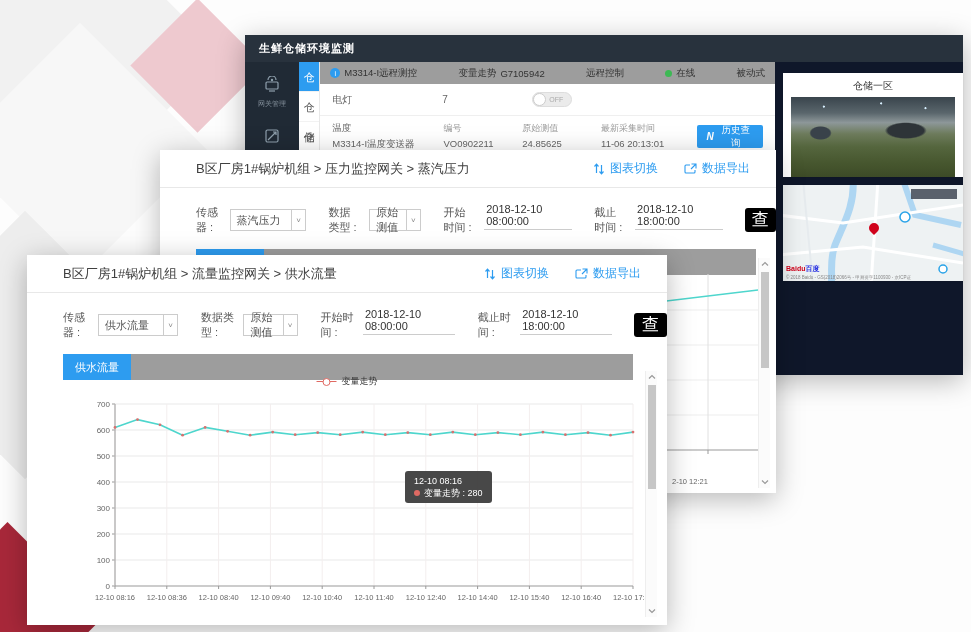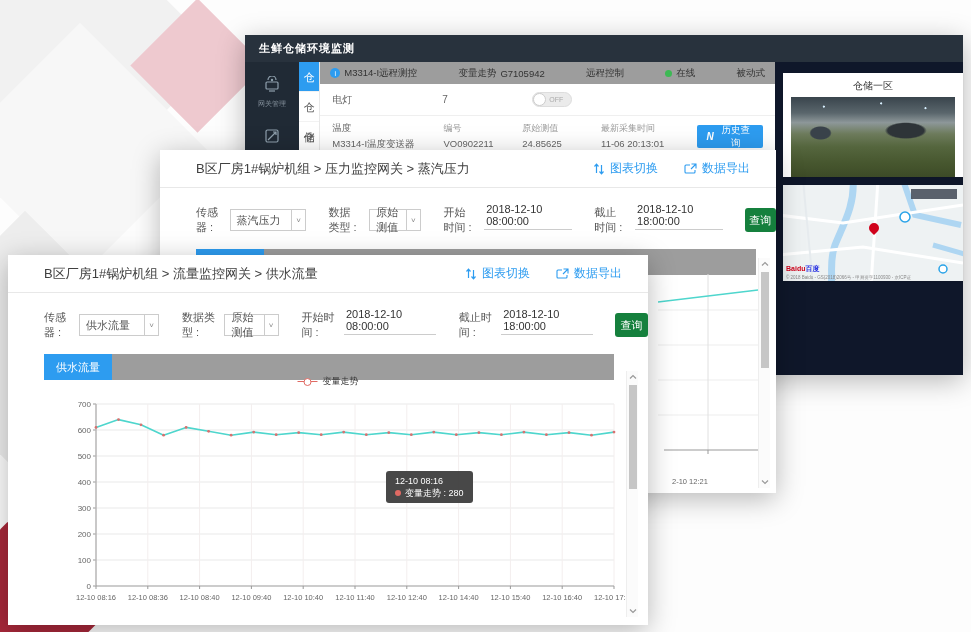--- a/index.html
+++ b/index.html
@@ -71,38 +71,38 @@
   .map { position:relative; height:96px; overflow:hidden; background:#eef2f3; }
   .map-attr { position:absolute; left:3px; bottom:1px; font-size:4.5px; color:#888; white-space:nowrap; }
   .baidu { position:absolute; left:3px; bottom:7px; font-size:7px; font-weight:bold; }
   .baidu .b1 { color:#d0021b; } .baidu .b2 { color:#2932e1; }
   .map-pin { position:absolute; left:86px; top:38px; width:10px; height:10px; background:#d0021b;
     border-radius:50% 50% 50% 0; transform:rotate(-45deg); }
   .map-dark { position:absolute; right:6px; top:4px; width:46px; height:10px; background:#3f4854; opacity:.85; }
 
   
   #middle { left:160px; top:150px; width:616px; height:343px; z-index:2; }
-  #front  { left:8px;  top:255px; width:640px; height:370px; z-index:3; }
+  #front  { left:27px;  top:255px; width:640px; height:370px; z-index:3; }
   .bc-row { height:38px; border-bottom:1px solid #e8e8e8; display:flex; align-items:center;
     padding:0 26px 0 36px; }
   .breadcrumb { font-size:13px; color:#404040; }
   .hdr-actions { margin-left:auto; display:flex; gap:26px; }
   .action { display:flex; align-items:center; gap:5px; color:#2d9cf0; font-size:12px; cursor:pointer;font-family:Liberation Mono, monospace; }
   .form-row { display:flex; align-items:center; padding-left:36px; margin-top:17px; gap:8px; font-size:11px; color:#555; }
   .sel { display:flex; align-items:center; border:1px solid #ccc; height:22px; font-size:11px; color:#555;
     background:#fff; cursor:pointer; }
   .sel .val { padding:0 6px; flex:1; }
   .sel .caret { width:14px; height:100%; border-left:1px solid #ccc; display:flex; align-items:center;
     justify-content:center; font-size:8px; color:#888; }
   .sel.s1 { width:116px; } .sel.s2 { width:78px; }
   .gap { width:10px; }
   .dinput { width:132px; height:20px; border-bottom:1px solid #ccc; font-size:11px; color:#333;
     display:flex; align-items:flex-end; padding:0 2px 2px; }
-  .query-btn { margin-left:14px; background:#15803d; color:#fff; border:none; width:48px; height:24px;
-    border-radius:3px; font-size:11px; cursor:pointer; }
+  .query-btn { margin-left:14px; background:#000000; color:#fff; border:none; width:48px; height:24px;
+    border-radius:3px; font-size:17px; cursor:pointer; }
   .gray-tabbar { height:26px; background:#9d9d9d; margin:14px 20px 0 36px; }
   .gray-tab { display:inline-block; height:26px; line-height:26px; padding:0 12px; background:#2d9cf0;
     color:#fff; font-size:11px; }
   
   .vscroll { position:absolute; width:12px; background:#fbfbfb; border-left:1px solid #eee; }
   .vthumb { position:absolute; left:2px; width:8px; background:#c6c6c6; }
   .chev { position:absolute; left:2px; width:8px; height:8px; color:#999; }
   .chev svg { display:block; }
   
   .legend { position:absolute; left:50%; top:120px; transform:translateX(-50%); display:flex;

